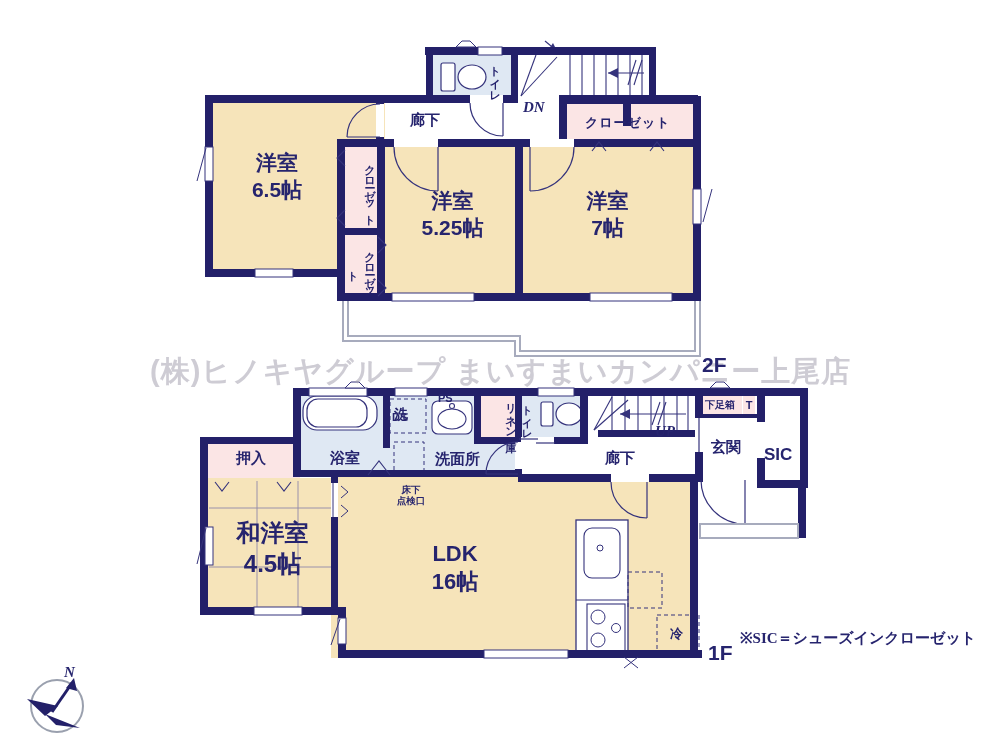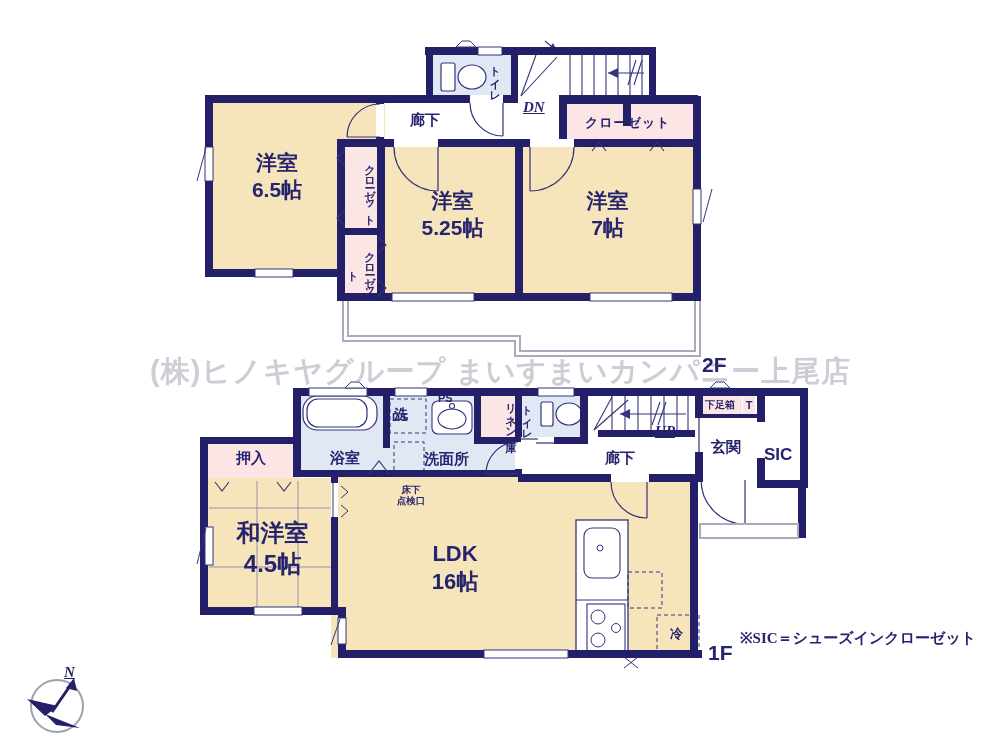--- a/index.html
+++ b/index.html
@@ -2,21 +2,21 @@
 <html><head>
 <meta charset="utf-8">
 <style>
   html,body{margin:0;padding:0;background:#ffffff;}
   .stage{position:relative;width:1000px;height:750px;background:#ffffff;overflow:hidden;
          font-family:"Liberation Sans","DejaVu Sans",sans-serif;color:#26246e;}
   svg{position:absolute;left:0;top:0;}
   .lbl{position:absolute;font-weight:bold;color:#26246e;white-space:pre-line;
        text-align:center;line-height:1.28;}
   .vlbl{writing-mode:vertical-rl;text-orientation:mixed;line-height:1.55;}
-  .serif-i{font-family:"Liberation Serif","DejaVu Serif",serif;font-style:italic;text-decoration:underline;}
+  .serif-i{font-family:"Liberation Serif","DejaVu Serif",serif;font-style:italic;}
   .watermark{position:absolute;left:106px;top:352px;font-size:29px;font-weight:bold;
              color:rgba(166,163,176,0.55);white-space:nowrap;letter-spacing:1px;margin-left:44px;}
   .floor-tag{font-size:21px;}
   .footnote{font-size:15px;white-space:nowrap;}
 </style>
 </head>
 <body>
 
 <div class="stage">
 
@@ -284,21 +284,21 @@
 
 <div class="lbl" style="left:395px;top:540px;width:120px;font-size:22px;">LDK
 16帖</div>
 <div class="lbl" style="left:210px;top:518px;width:125px;font-size:24px;">和洋室
 4.5帖</div>
 <div class="lbl" style="left:236px;top:448px;font-size:15px;">押入</div>
 <div class="lbl" style="left:330px;top:448px;font-size:15px;">浴室</div>
 <div class="lbl" style="left:394px;top:406px;font-size:14px;">洗</div>
 <div class="lbl" style="left:438px;top:391px;font-size:11px;text-align:right;">PS</div>
 <div class="lbl" style="left:392px;top:373px;font-size:11px;margin-top:37px;">DS</div>
-<div class="lbl" style="left:424px;top:449px;font-size:15px;">洗面所</div>
+<div class="lbl" style="left:435px;top:449px;font-size:15px;">洗面所</div>
 <div class="lbl vlbl" style="left:479px;top:393px;width:40px;height:42px;font-size:11px;line-height:1.5;">リネン庫</div>
 <div class="lbl vlbl" style="left:521px;top:396px;height:40px;font-size:10.5px;line-height:1.2;">トイレ</div>
 <div class="lbl" style="left:605px;top:448px;font-size:15px;">廊下</div>
 <div class="lbl serif-i" style="left:655px;top:422px;font-size:15px;">UP</div>
 <div class="lbl" style="left:711px;top:437px;font-size:15px;">玄関</div>
 <div class="lbl" style="left:764px;top:424px;font-size:17px;margin-top:20px;">SIC</div>
 <div class="lbl" style="left:698px;top:399px;width:44px;font-size:10px;">下足箱</div>
 <div class="lbl" style="left:743px;top:398px;width:12px;font-size:11px;">T</div>
 <div class="lbl" style="left:388px;top:484px;width:46px;font-size:9.5px;line-height:1.2;">床下
 点検口</div>

